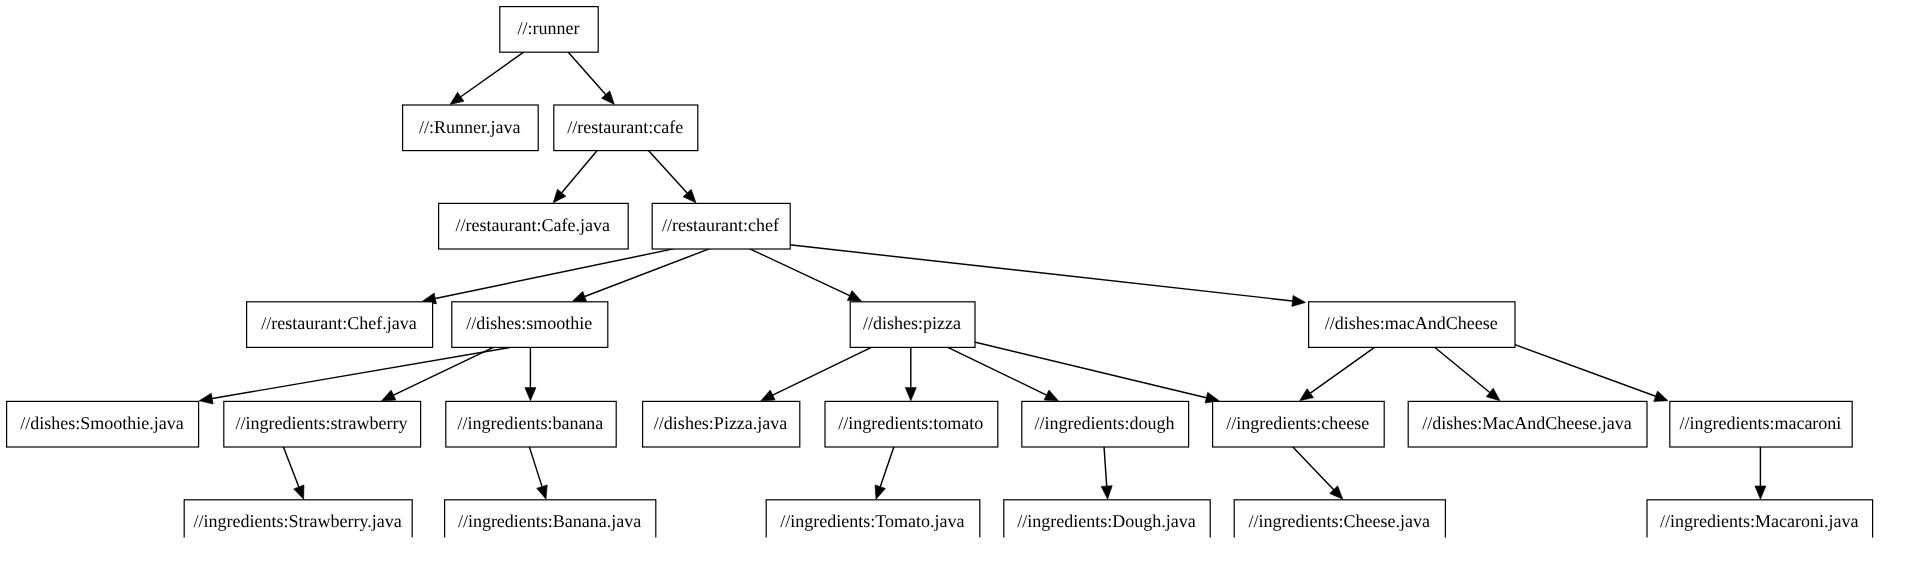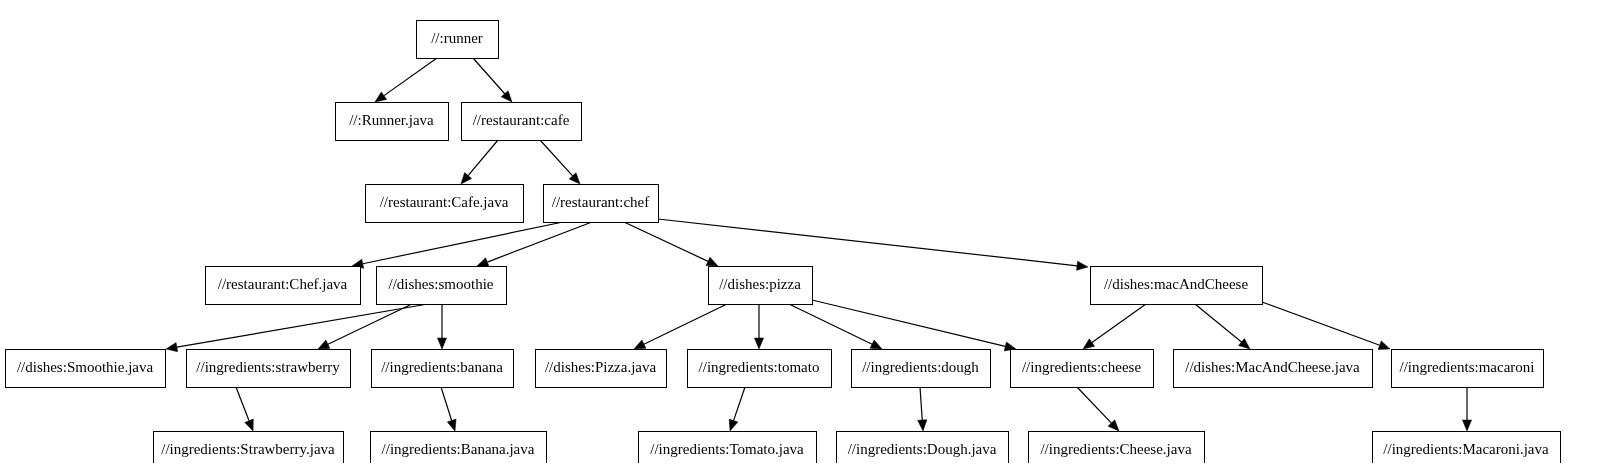--- a/index.html
+++ b/index.html
@@ -6,21 +6,20 @@
     margin: 0;
     padding: 0;
     background: #ffffff;
   }
   #graph-root {
     position: relative;
     width: 1600px;
     height: 448px;
     background: #ffffff;
     font-family: "Liberation Serif", "DejaVu Serif", serif;
-    margin-top: 15px;
   }
   svg#graph-svg {
     display: block;
     width: 1600px;
     height: 468px;
   }
   .node-box {
     fill: #ffffff;
     stroke: #000000;
     stroke-width: 1;

